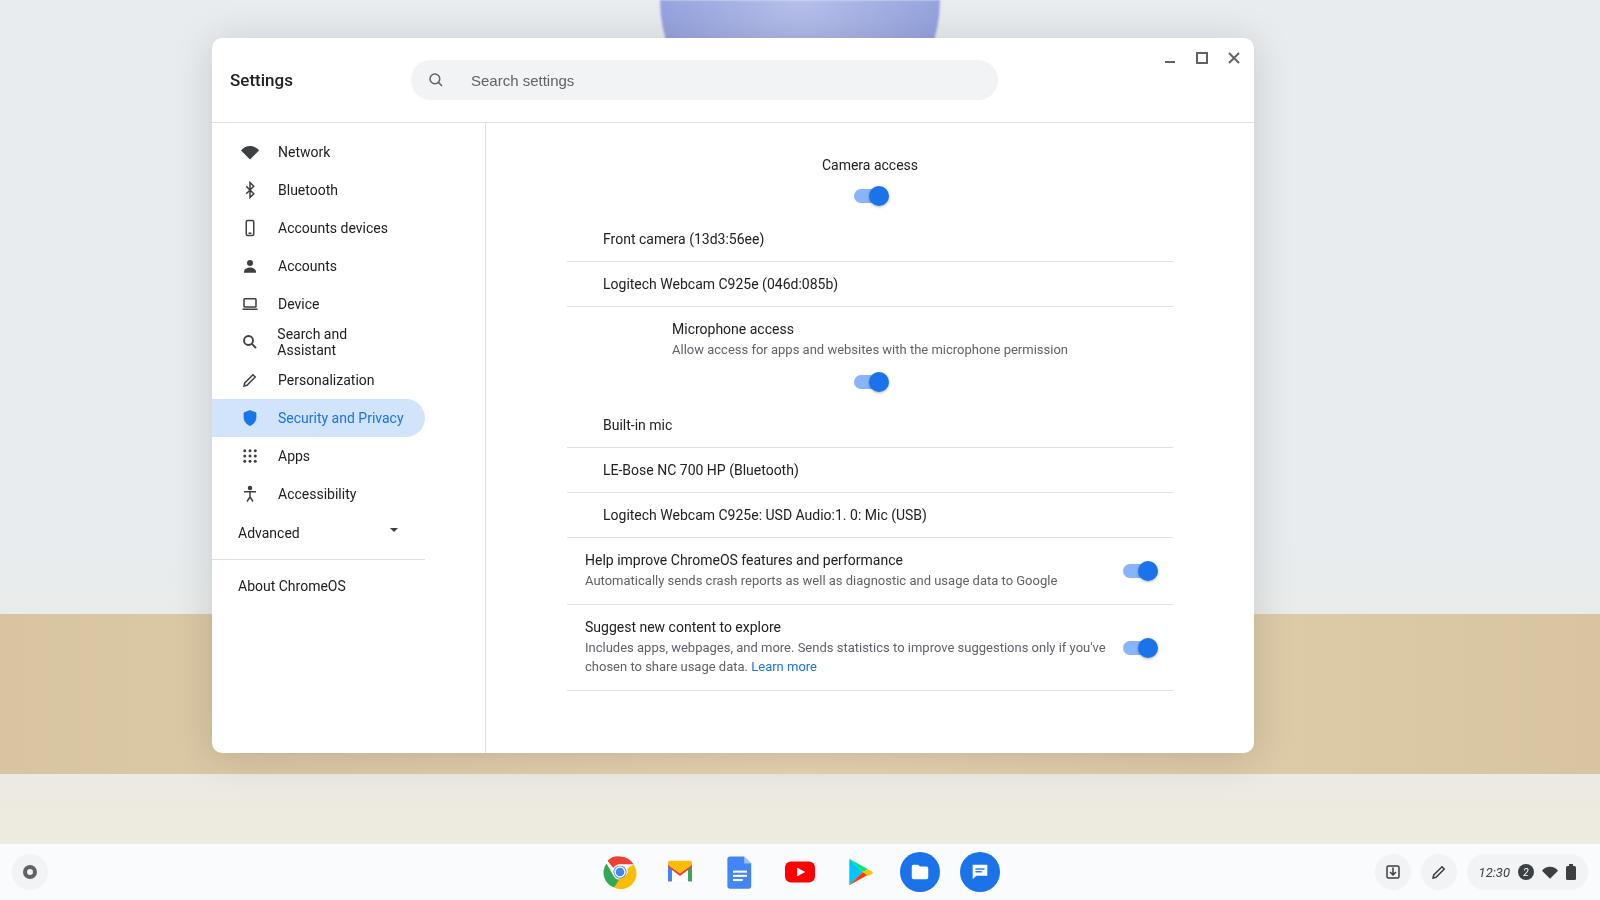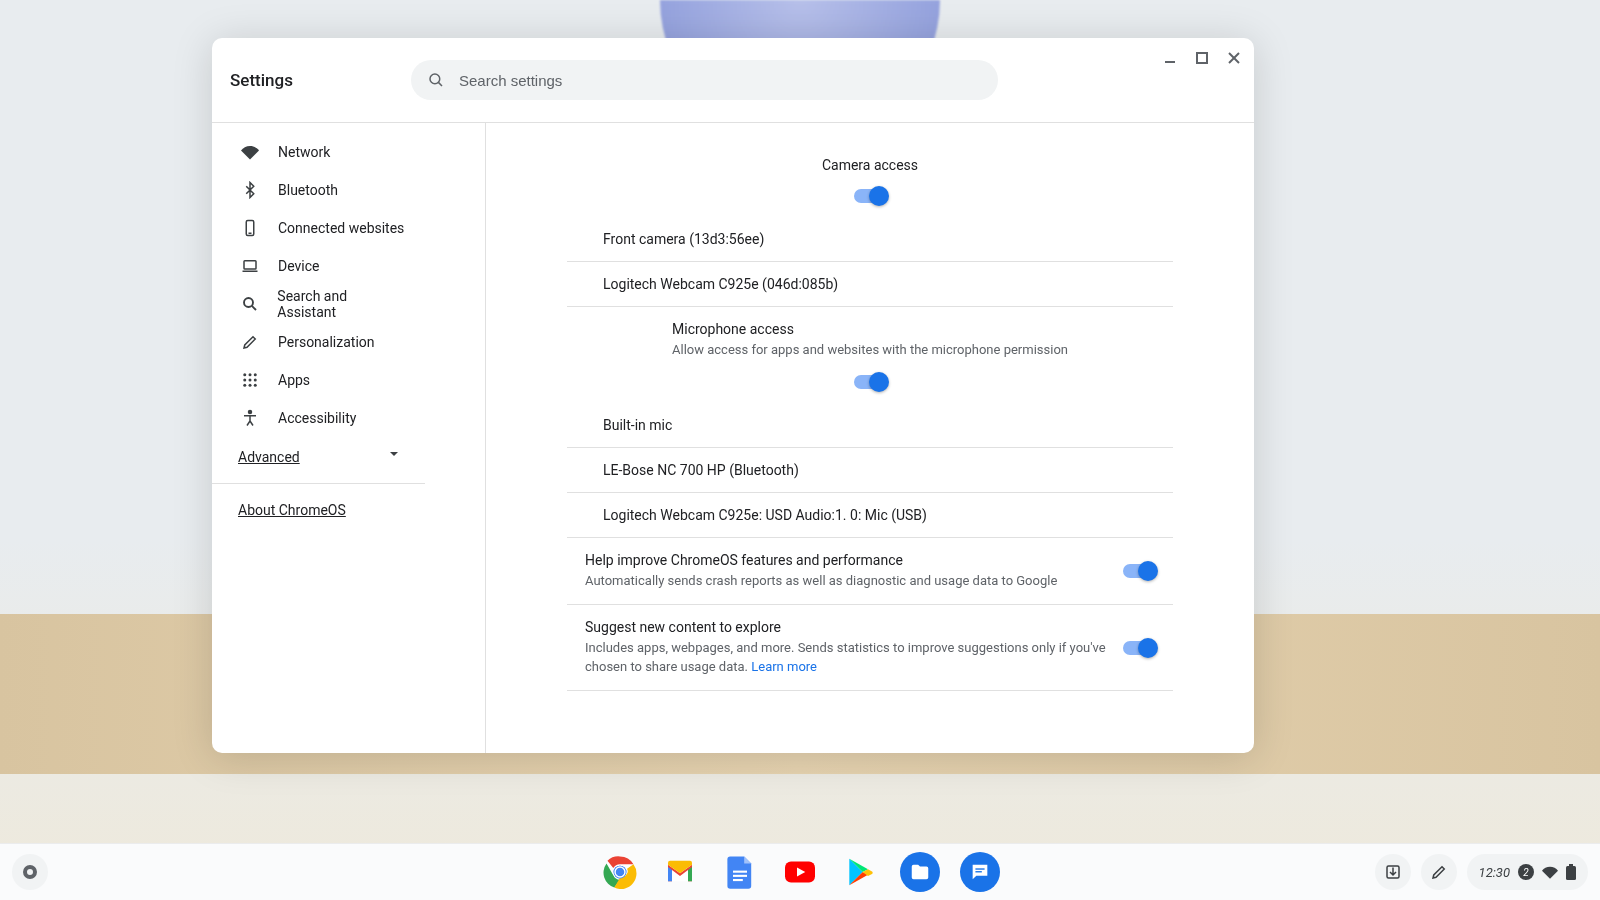--- a/index.html
+++ b/index.html
@@ -39,39 +39,39 @@
   .win-btn{width:28px;height:28px;display:flex;align-items:center;justify-content:center;border-radius:50%;cursor:pointer;}
   .win-btn svg{width:14px;height:14px;stroke:#5f6368;stroke-width:2;fill:none;}
   .header{
     display:flex;align-items:center;height:84px;border-bottom:1px solid var(--border);
     padding:0 18px;flex:none;
   }
   .header-title{font-size:17px;font-weight:500;color:var(--text);padding-left:0px;}
   .searchbox{
     margin-left:auto;margin-right:auto;position:relative;
     width:555px;height:40px;background:#f1f3f4;border-radius:20px;
-    display:flex;align-items:center;padding:0 16px;gap:12px;
+    display:flex;align-items:center;padding:0 16px;gap:24px;
     color:var(--muted);
   }
   .searchbox input{border:none;background:transparent;outline:none;font-size:15px;color:var(--text);flex:1;}
   .searchbox input::placeholder{color:var(--muted);}
   .body{flex:1;display:flex;overflow:hidden;}
   .sidebar{width:273px;flex:none;padding-top:10px;overflow-y:auto;}
   .nav-item{
     display:flex;align-items:center;gap:18px;height:38px;
     padding:0 20px 0 28px;margin:0 0 0 0;border-radius:0 19px 19px 0;
     color:var(--text);cursor:pointer;font-size:14px;
     margin-right:60px;margin-left:0;
   }
   .nav-item .nav-icon{width:20px;display:flex;justify-content:center;}
   .nav-item.active{background:#d2e3fc;color:var(--accent);}
   .nav-item.active svg{stroke:var(--accent);fill:var(--accent);}
   .nav-section{
     padding:12px 26px;color:var(--text);font-size:14px;display:flex;align-items:flex-start;justify-content:space-between;
-    cursor:pointer;margin-right:60px;text-decoration:underline;
+    cursor:pointer;margin-right:60px;
   }
   .nav-sep{border-top:1px solid var(--border);margin:6px 60px 6px 0;}
   .content-wrap{flex:1;display:flex;justify-content:center;overflow-y:auto;border-left:1px solid var(--border);}
   .content{width:606px;padding:20px 0 40px 0;}
   .page-header{display:flex;align-items:center;gap:24px;padding:4px 0 16px 6px;}
   .back-btn{width:32px;height:32px;display:flex;align-items:center;justify-content:center;border-radius:50%;cursor:pointer;}
   .page-title{font-size:15px;font-weight:500;}
   .setting-row{
     display:flex;align-items:center;gap:16px;padding:14px 18px;
     border-bottom:1px solid var(--border);
@@ -168,21 +168,30 @@
           </span>
         <span>Bluetooth</span>
       </div>
       <div class="nav-item">
         <span class="nav-icon">
             <svg width="18" height="18" viewBox="0 0 24 24" fill="none" stroke="#3c4043" stroke-width="2">
               <rect x="7" y="2" width="10" height="20" rx="2"></rect>
               <line x1="10" y1="19" x2="14" y2="19"></line>
             </svg>
           </span>
-        <span>Connected websites</span>
+        <span>Accounts devices</span>
+      </div>
+      <div class="nav-item">
+        <span class="nav-icon">
+            <svg width="18" height="18" viewBox="0 0 24 24" fill="#3c4043">
+              <circle cx="12" cy="8" r="4"></circle>
+              <path d="M4 20c0-4 4-6 8-6s8 2 8 6v1H4z"></path>
+            </svg>
+          </span>
+        <span>Accounts</span>
       </div>
       <div class="nav-item">
         <span class="nav-icon">
             <svg width="18" height="18" viewBox="0 0 24 24" fill="none" stroke="#3c4043" stroke-width="2">
               <rect x="4" y="5" width="16" height="11" rx="1"></rect>
               <line x1="2" y1="19" x2="22" y2="19"></line>
             </svg>
           </span>
         <span>Device</span>
       </div>
@@ -195,20 +204,28 @@
           </span>
         <span>Search and Assistant</span>
       </div>
       <div class="nav-item">
         <span class="nav-icon">
             <svg width="18" height="18" viewBox="0 0 24 24" fill="none" stroke="#3c4043" stroke-width="2">
               <path d="M4 20l4-1 11-11-3-3L5 16z"></path>
             </svg>
           </span>
         <span>Personalization</span>
+      </div>
+      <div class="nav-item active">
+        <span class="nav-icon">
+            <svg width="18" height="18" viewBox="0 0 24 24" fill="#1a73e8">
+              <path d="M12 2l8 3v6c0 5-3.4 9.6-8 11-4.6-1.4-8-6-8-11V5z"></path>
+            </svg>
+          </span>
+        <span>Security and Privacy</span>
       </div>
       <div class="nav-item">
         <span class="nav-icon">
             <svg width="18" height="18" viewBox="0 0 24 24" fill="#3c4043">
               <circle cx="5" cy="5" r="2"></circle>
               <circle cx="12" cy="5" r="2"></circle>
               <circle cx="19" cy="5" r="2"></circle>
               <circle cx="5" cy="12" r="2"></circle>
               <circle cx="12" cy="12" r="2"></circle>
               <circle cx="19" cy="12" r="2"></circle>

